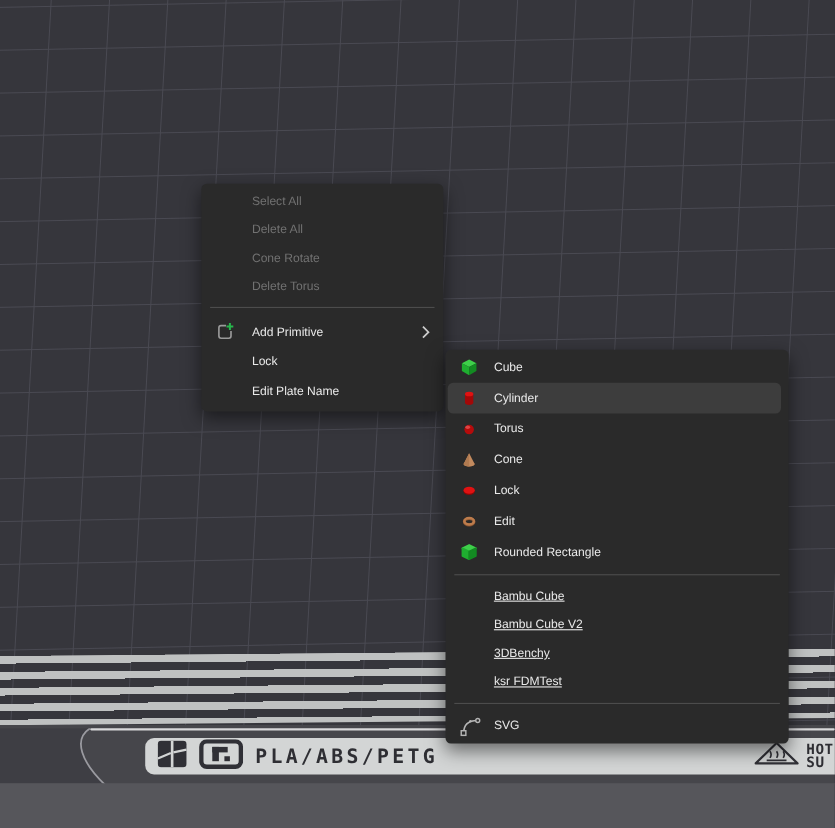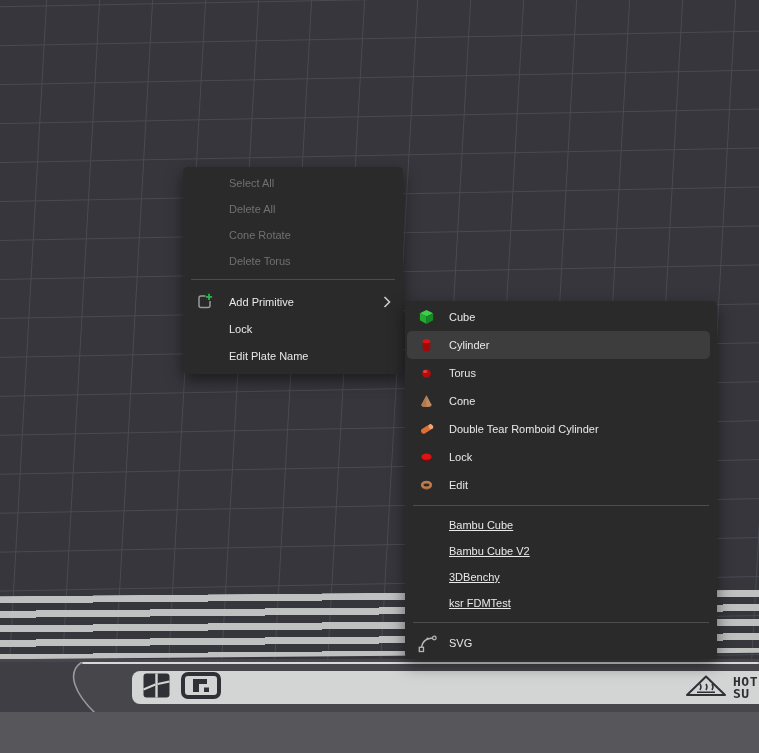--- a/index.html
+++ b/index.html
@@ -62,21 +62,21 @@
     color:var(--strip-fg,#2e2e33); white-space:nowrap; width:34px; overflow:hidden;
   }
 
   
   .menu {
     position:absolute; background:var(--menu-bg,#2a2a2a); border-radius:5px;
     box-shadow:0 6px 16px rgba(0,0,0,.5);
     color:var(--menu-text,#e9e9e9); font-size:11px;
   }
   .main-menu { left:183px; top:167px; width:220px; padding:3px 0 5px 0; z-index:10; }
-  .submenu   { left:405px; top:301px; width:312px; padding:2px 0; z-index:11; }
+  .submenu   { left:405px; top:318px; width:312px; padding:2px 0; z-index:11; }
 
   .menu-item {
     position:relative; display:flex; align-items:center;
     height:26px; padding:0 14px 0 46px; white-space:nowrap;
   }
   .menu-item.disabled { color:var(--menu-disabled-text,#717171); }
   .menu-item .mi-icon { position:absolute; left:12px; top:50%; transform:translateY(-50%); display:flex; }
   .menu-item .chevron { position:absolute; right:12px; top:50%; transform:translateY(-50%); display:flex; }
 
   .menu-sep { height:1px; background:var(--separator,#4c4c4c); margin:5px 8px 8px 8px; }
@@ -119,20 +119,21 @@
       </svg>
     </span>
     <span class="mi-icon" style="position:static">
       <svg width="40" height="27" viewBox="0 0 40 27">
         <rect x="2" y="2" width="36" height="23" rx="5" fill="none" stroke="#303036" stroke-width="4"></rect>
         <rect x="12" y="7" width="6" height="13" fill="#303036"></rect>
         <rect x="12" y="7" width="14" height="5" fill="#303036"></rect>
         <rect x="23" y="15.5" width="5" height="4.5" fill="#303036"></rect>
       </svg>
     </span>
+    <div class="plate-text">PLA/ABS/PETG</div>
     <div class="hot-warning">
       <span>
         <svg width="44" height="22" viewBox="0 0 44 22">
           <path d="M22,1.5 L41,20 H3 Z" fill="none" stroke="#303036" stroke-width="2" stroke-linejoin="round"></path>
           <path d="M16,15 q2,-3 0,-6 M22,15 q2,-3 0,-6 M28,15 q2,-3 0,-6" stroke="#303036" stroke-width="1.5" fill="none"></path>
           <path d="M13,17.2 h18" stroke="#303036" stroke-width="1.6"></path>
         </svg>
       </span>
       <div class="hot-lines">
         <div>HOT</div>
@@ -210,46 +211,45 @@
           <svg width="17" height="17" viewBox="0 0 18 18">
             <ellipse cx="9" cy="13" rx="5.3" ry="2.4" fill="#9e6a42"></ellipse>
             <path d="M9,2.8 L14.3,13 A5.3,2.4 0 0 1 3.7,13 Z" fill="var(--primitive-tan)"></path>
             <path d="M9,2.8 L3.7,13 A5.3,2.4 0 0 0 9,15.4 Z" fill="#b07a50"></path>
           </svg>
         </span>
         <span>Cone</span>
       </div>
       <div class="sub-item">
         <span class="mi-icon">
-          <svg width="18" height="18" viewBox="0 0 18 18">
-            <g transform="rotate(-32 9 9)">
-              <rect x="2.5" y="6.3" width="11.5" height="5.4" rx="2.7" fill="var(--primitive-orange)"></rect>
-              <ellipse cx="13.6" cy="9" rx="2.1" ry="2.7" fill="#f2a473"></ellipse>
-            </g>
-          </svg>
-        </span>
-        <span>Double Tear Romboid Cylinder</span>
-      </div>
-      <div class="sub-item">
-        <span class="mi-icon">
           <svg width="17" height="17" viewBox="0 0 18 18">
             <ellipse cx="9" cy="9.9" rx="5.4" ry="3.4" fill="#8f0707"></ellipse>
             <ellipse cx="9" cy="8.7" rx="5.4" ry="3.3" fill="var(--primitive-red)"></ellipse>
           </svg>
         </span>
         <span>Lock</span>
       </div>
       <div class="sub-item">
         <span class="mi-icon">
           <svg width="17" height="17" viewBox="0 0 18 18">
             <ellipse cx="9" cy="9.3" rx="4.6" ry="3.1" fill="none" stroke="#8a5531" stroke-width="3"></ellipse>
             <ellipse cx="9" cy="8.8" rx="4.6" ry="3.1" fill="none" stroke="#bd7c4c" stroke-width="2.4"></ellipse>
           </svg>
         </span>
         <span>Edit</span>
+      </div>
+      <div class="sub-item">
+        <span class="mi-icon">
+          <svg width="17" height="17" viewBox="0 0 18 18">
+            <polygon points="9,2 15.5,5.2 9,8.4 2.5,5.2" fill="var(--primitive-green)" stroke="var(--primitive-green)" stroke-width="1.6" stroke-linejoin="round"></polygon>
+            <polygon points="2.5,5.2 9,8.4 9,15.8 2.5,12.6" fill="#1fae30" stroke="#1fae30" stroke-width="1.6" stroke-linejoin="round"></polygon>
+            <polygon points="15.5,5.2 9,8.4 9,15.8 15.5,12.6" fill="#138a22" stroke="#138a22" stroke-width="1.6" stroke-linejoin="round"></polygon>
+          </svg>
+        </span>
+        <span>Rounded Rectangle</span>
       </div>
       <div class="menu-sep"></div>
       <div class="sub-item model-item">
         <span>Bambu Cube</span>
       </div>
       <div class="sub-item model-item">
         <span>Bambu Cube V2</span>
       </div>
       <div class="sub-item model-item">
         <span>3DBenchy</span>

